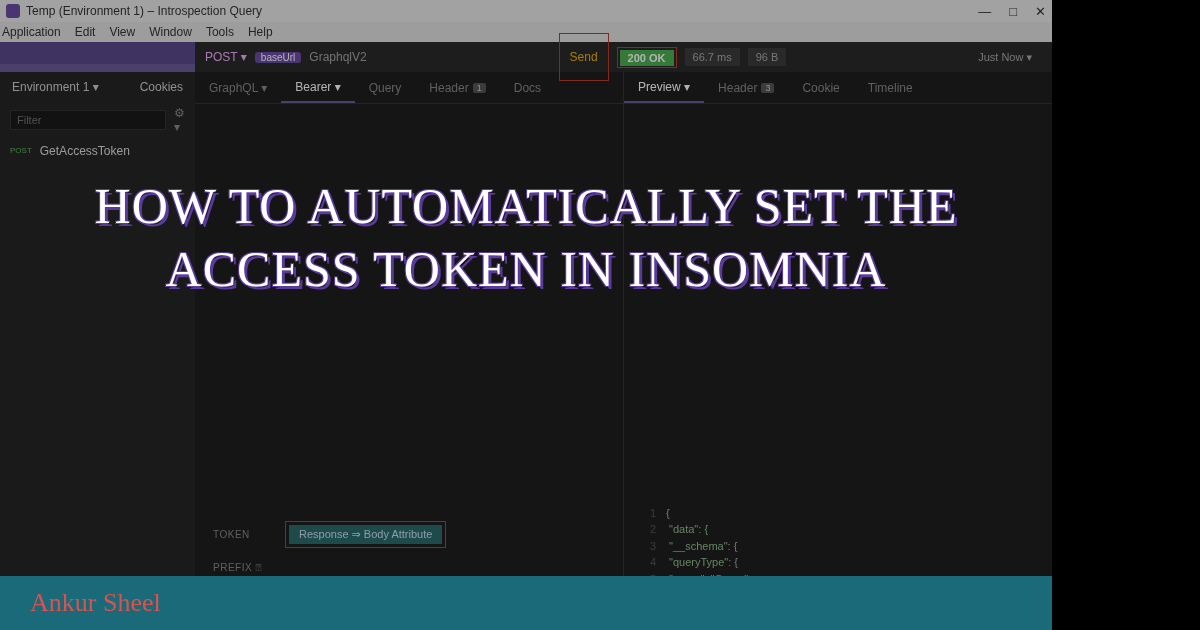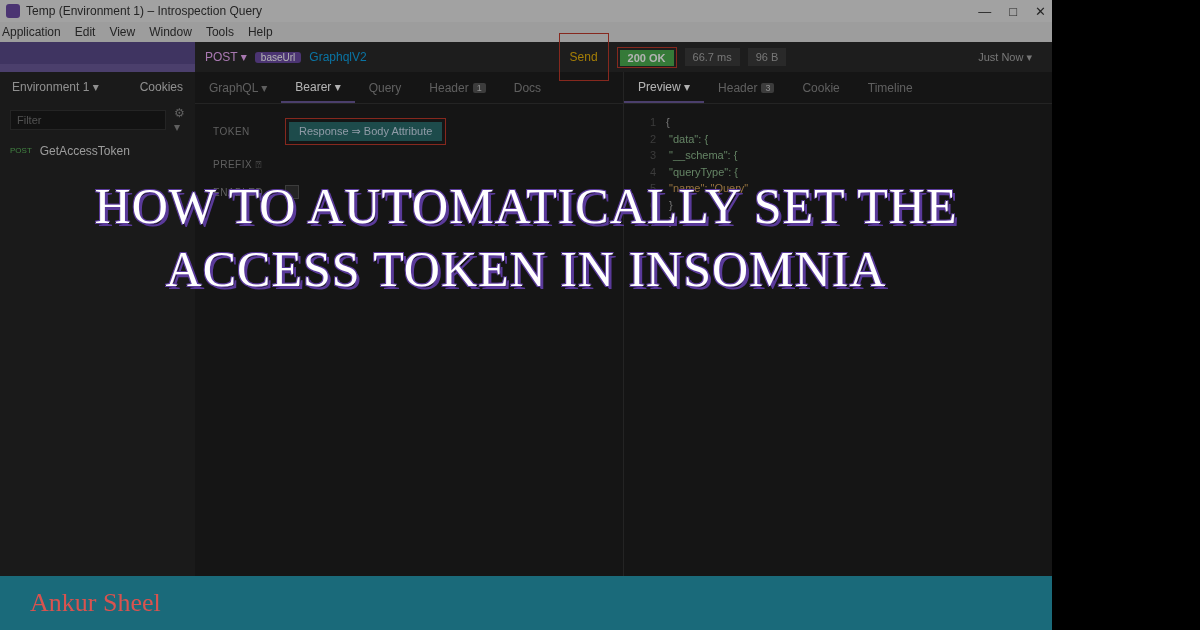--- a/index.html
+++ b/index.html
@@ -16,21 +16,21 @@
 .menubar { height:20px; background:#e0e0e0; display:flex; align-items:center; padding:0 2px; font-size:12px; color:#333; gap:14px; }
 .menubar span { cursor:default; }
 
 
 .toolbar { height:30px; background:#5a4a8a; display:flex; align-items:center; font-size:13px; }
 .workspace { width:195px; height:100%; background:#6b5a9a; color:#fff; display:flex; align-items:center; padding:0 12px; font-size:15px;margin-top:44px; }
 .workspace .caret { margin-left:auto; font-size:10px; }
 .toolbar-rest { flex:1; background:#2a2a2a; height:100%; display:flex; align-items:center; padding:0 10px; color:#aaa; gap:8px; }
 .method { color:#f0abfc; font-size:12px; }
 .pill { background:#6b4ba3; color:#fff; font-size:10px; padding:0 6px; border-radius:3px; }
-.urlname { color:#0ea5e9; font-size:12px; }
+.urlname { color:#a3a3a3; font-size:12px; }
 .send-btn { margin-left:auto; border:1.5px solid #c0392b; padding:16px 10px; color:#eab308; font-size:12px; cursor:pointer; }
 .status { border:1.5px solid #c0392b; padding:2px; }
 .status-inner { background:#4caf50; color:#fff; padding:2px 8px; font-size:11px; font-weight:bold; }
 .meta { background:#3a3a3a; color:#aaa; font-size:11px; padding:3px 8px; }
 .justnow { margin-left:auto; color:#aaa; font-size:11px; padding-right:10px; }
 
 
 .body { display:flex; height:calc(100% - 72px); background:#1e1e1e; }
 
 
@@ -43,21 +43,21 @@
 .sb-filter .gear { margin-left:8px; color:#888; font-size:12px; }
 .reqitem { display:flex; padding:6px 10px; align-items:center; gap:8px; font-size:12px; }
 .reqitem.active { background:#333; }
 .reqitem .tag { font-size:8px; line-height:1; }
 .reqitem .tag.gql { color:#c586c0; }
 .reqitem .tag.post { color:#5cb85c; }
 .reqitem .name { color:#ddd; }
 
 
 .panels { flex:1; display:flex; }
-.left-panel, .right-panel { flex:1; display:flex; flex-direction:column; }
+.left-panel, .right-panel { flex:1; display:flex; flex-direction:column;justify-content:space-between; }
 .left-panel { border-right:1px solid #333; }
 .tabs { display:flex; height:32px; border-bottom:1px solid #333; font-size:12px; }
 .tab { padding:8px 14px; color:#888; cursor:pointer; display:flex; align-items:center; gap:4px; }
 .tab.active { color:#fff; border-bottom:2px solid #6b5a9a; }
 .tab .badge { background:#555; color:#ccc; font-size:9px; padding:0 4px; border-radius:2px; }
 
 
 .form { padding:14px 18px; font-size:11px; color:#888; }
 .formrow { display:flex; align-items:center; margin-bottom:14px; gap:12px; }
 .formrow label { width:60px; text-transform:uppercase; font-size:10px; letter-spacing:0.5px; }

